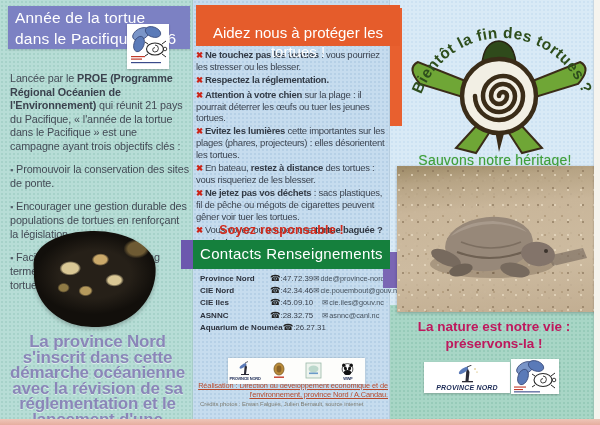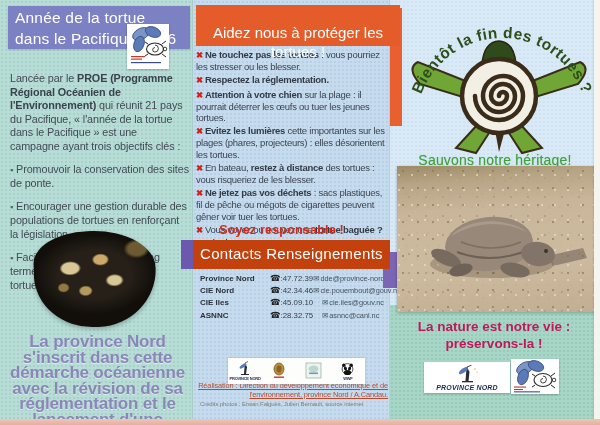--- a/index.html
+++ b/index.html
@@ -58,21 +58,21 @@
   
   .orange-header { left:196px; top:5px; width:204px; height:41px; background:#e55c2b; z-index:3; }
   .orange-header .t { padding-top:18px; color:#fff; text-align:center; font-size:15px; line-height:19px; }
   .rules { left:196px; top:49px; width:191px; color:#3c4450; font-size:9.5px; line-height:11.2px; letter-spacing:-0.25px; }
   .rule { margin-bottom:2px; }
   .rule b { color:#333b46; }
   .cross { color:#cc2418; font-weight:bold; font-size:8.5px; margin-right:2px; }
   .responsible { left:193px; top:223px; width:177px; text-align:center; color:#d32a1c;
     font-weight:bold; font-size:12.5px; letter-spacing:.2px; }
   .contacts-sq { left:181px; top:240px; width:26px; height:29px; background:#6c58ae; }
-  .contacts-header { left:193px; top:240px; width:197px; height:29px; background:#c2410c; z-index:2; }
+  .contacts-header { left:193px; top:240px; width:197px; height:29px; background:#15803d; z-index:2; }
   .contacts-header .t { color:#fff; text-align:center; font-size:15px; line-height:28px; letter-spacing:.3px; }
   .contacts { left:200px; top:273px; width:186px; }
   .contact-row { display:flex; align-items:baseline; height:12.2px; }
   .c-name { min-width:70px; font-weight:bold; font-size:8px; color:#2c313c; white-space:nowrap; }
   .c-phone { width:52px; font-size:7.8px; color:#39404c; white-space:nowrap; }
   .c-phone .ic { font-size:8.5px; color:#222; }
   .c-email { font-size:7.3px; color:#44505c; white-space:nowrap; }
   .c-email .ic { font-size:7.5px; margin-right:1px; }
   .mid-logos { left:228px; top:358px; width:137px; height:26px; background:#fdfdfb;
     box-shadow:0 0 2px rgba(0,0,0,0.2); display:flex; justify-content:space-around; align-items:center; z-index:2; }
@@ -180,20 +180,25 @@
   <div class="contact-row">
     <span class="c-name">CIE Iles</span>
     <span class="c-phone"><span class="ic">☎</span><span>:45.09.10</span></span>
     <span class="c-email"><span class="ic">✉</span><span>cie.iles@gouv.nc</span></span>
   </div>
   <div class="contact-row">
     <span class="c-name">ASNNC</span>
     <span class="c-phone"><span class="ic">☎</span><span>:28.32.75</span></span>
     <span class="c-email"><span class="ic">✉</span><span>asnnc@canl.nc</span></span>
   </div>
+  <div class="contact-row">
+    <span class="c-name">Aquarium de Nouméa</span>
+    <span class="c-phone"><span class="ic">☎</span><span>:26.27.31</span></span>
+    <span class="c-email"><span class="ic"></span><span></span></span>
+  </div>
 </div>
 
 <div class="abs mid-logos">
   <div class="mini-logo">
     <svg width="18" height="15" viewBox="0 0 18 15">
       <path d="M 9 2 L 11 6 L 10 13 L 8 13 L 8.5 6 Z" fill="#2a2a35"></path>
       <ellipse cx="7" cy="5" rx="4" ry="1.6" transform="rotate(-35 7 5)" fill="#5a7ab8"></ellipse>
       <path d="M 9 2 l 3 -1.5" stroke="#2a2a35" stroke-width="0.7" fill="none"></path>
       <rect x="5" y="13" width="8" height="1" fill="#2a2a35"></rect>
     </svg>

